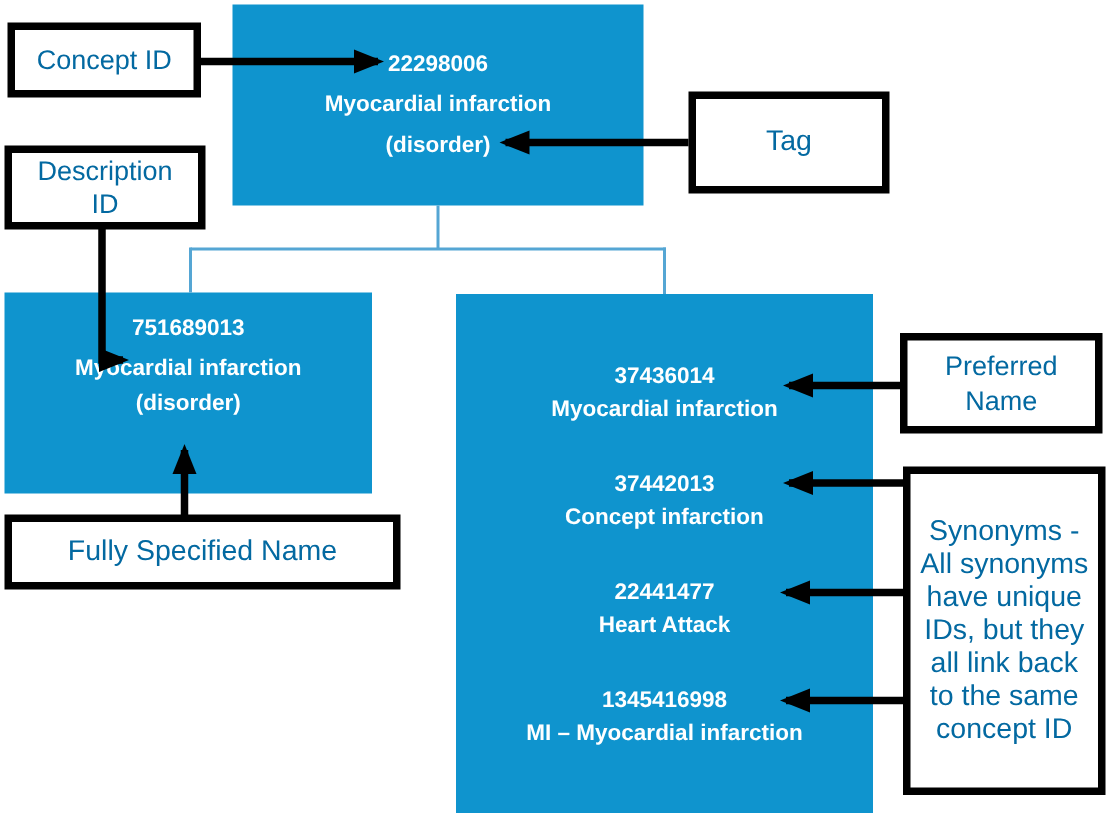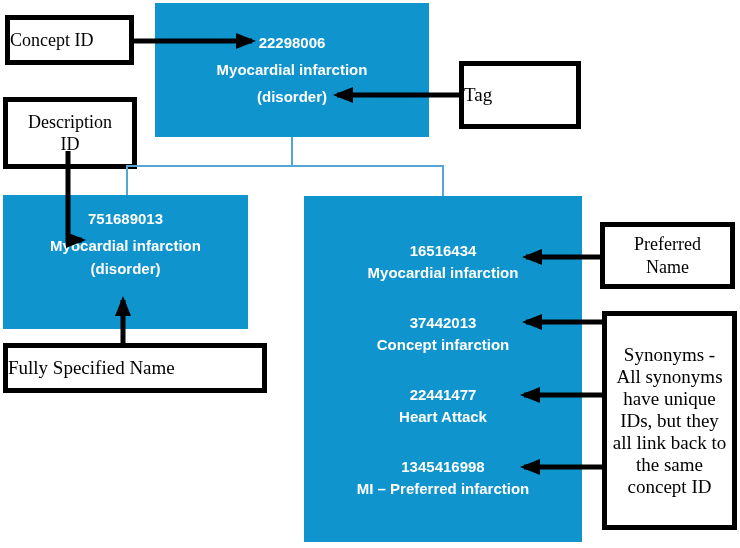--- a/index.html
+++ b/index.html
@@ -24,42 +24,41 @@
     color: #ffffff;
     text-align: center;
     font-weight: bold;
     z-index: 1;
   }
   .blue-box .line { line-height: 27px; font-size: 15px; }
   .label-box {
     position: absolute;
     background: #ffffff;
     border: 5px solid #000000;
-    color: #000000;
+    color: #0369a1;
     display: flex;
     align-items: center;
-    justify-content: flex-start;
+    justify-content: center;
     text-align: center;
     z-index: 2;
     box-sizing: border-box;
-    font-family: Liberation Serif, serif;
   }
   
   .concept-box { left: 155px; top: 3px; width: 274px; height: 134px; padding-top: 26px; box-sizing: border-box; }
   
   .fsn-box { left: 3px; top: 195px; width: 245px; height: 134px; padding-top: 10px; box-sizing: border-box; }
   .fsn-box .tagline { line-height: 20px; }
   
   .desc-box { left: 304px; top: 196px; width: 278px; height: 346px; padding-top: 44px; box-sizing: border-box; }
   .desc-item { margin-bottom: 28px; }
   .desc-item .line { line-height: 22px; font-size: 15px; }
   
   .concept-id-label { left: 5px; top: 15px; width: 129px; height: 50px; font-size: 18px; }
-  .description-id-label { left: 3px; top: 97px; width: 134px; height: 72px; font-size: 18px; line-height: 22px; padding: 0 14px; }
-  .tag-label { left: 459px; top: 61px; width: 122px; height: 68px; font-size: 19px; }
+  .description-id-label { left: 3px; top: 97px; width: 134px; height: 56px; font-size: 18px; line-height: 22px; padding: 0 14px; }
+  .tag-label { left: 459px; top: 61px; width: 134px; height: 68px; font-size: 19px; }
   .fsn-label { left: 3px; top: 343px; width: 264px; height: 50px; font-size: 19px; }
   .preferred-term-label { left: 600px; top: 222px; width: 135px; height: 67px; font-size: 18px; line-height: 23px; padding: 0 12px; }
   .synonyms-label { left: 602px; top: 311px; width: 135px; height: 219px; font-size: 19px; line-height: 22px; padding: 0 4px; }
 </style>
 </head>
 <body>
 
 <div class="canvas">
 
   <div class="blue-box concept-box">
@@ -69,34 +68,34 @@
   </div>
 
   <div class="blue-box fsn-box">
     <div class="line">751689013</div>
     <div class="line">Myocardial infarction</div>
     <div class="line tagline">(disorder)</div>
   </div>
 
   <div class="blue-box desc-box">
     <div class="desc-item">
-      <div class="line">16516434</div>
+      <div class="line">37436014</div>
       <div class="line">Myocardial infarction</div>
     </div>
     <div class="desc-item">
       <div class="line">37442013</div>
       <div class="line">Concept infarction</div>
     </div>
     <div class="desc-item">
       <div class="line">22441477</div>
       <div class="line">Heart Attack</div>
     </div>
     <div class="desc-item">
       <div class="line">1345416998</div>
-      <div class="line">MI – Preferred infarction</div>
+      <div class="line">MI – Myocardial infarction</div>
     </div>
   </div>
 
   <div class="label-box concept-id-label">
     <span>Concept ID</span>
   </div>
   <div class="label-box description-id-label">
     <span>Description ID</span>
   </div>
   <div class="label-box tag-label">

